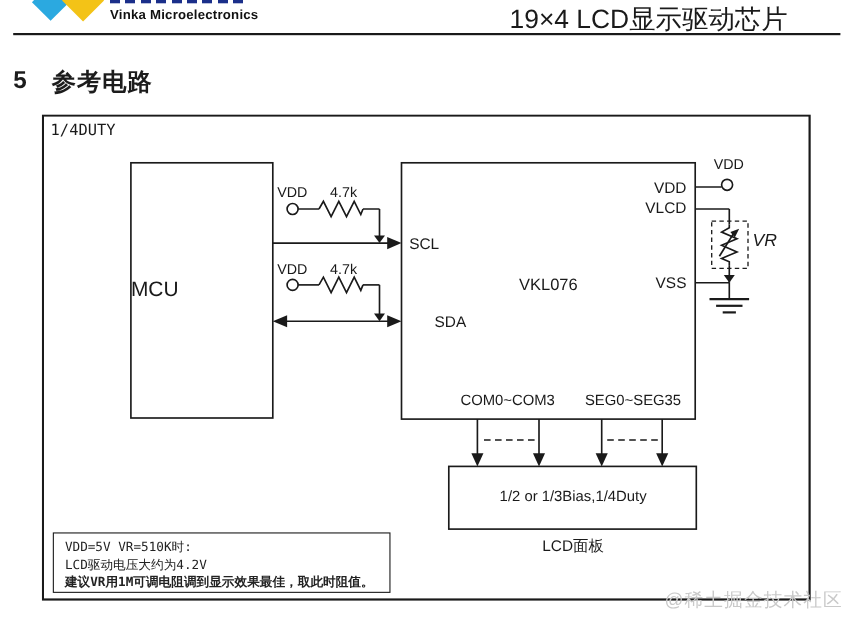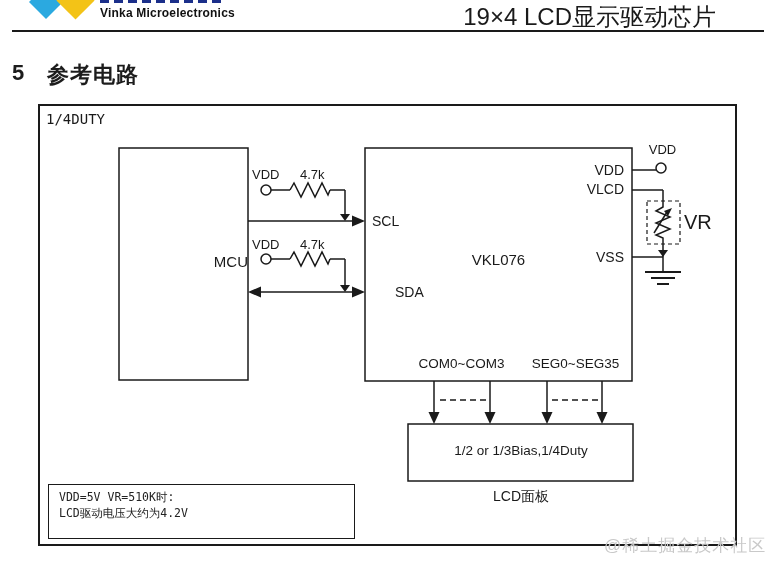--- a/index.html
+++ b/index.html
@@ -44,36 +44,36 @@
   }
 
   
   .sec-num{left:12px;top:60px;font-size:22px;font-weight:bold;}
   .sec-title{left:47px;top:60px;font-size:22px;font-weight:bold;letter-spacing:1px;}
 
   
   .mono{font-family:"DejaVu Sans Mono","Liberation Mono",monospace;}
   .lbl{position:absolute;font-size:14px;color:#1a1a1a;white-space:nowrap;}
   .duty{left:46px;top:111px;font-size:14px;}
-  .mcu-lbl{left:119px;top:253px;width:129px;text-align:right;font-size:15px;}
+  .mcu-lbl{left:119px;top:253px;width:129px;text-align:left;font-size:19px;}
   .chip-lbl{left:365px;top:251px;width:267px;text-align:center;font-size:15px;}
   .scl{left:372px;top:213px;}
   .sda{left:372px;top:284px;margin-left:23px;}
   .pin-r{left:540px;width:84px;text-align:right;}
   .pin-vdd{top:162px;}
   .pin-vlcd{top:181px;}
   .pin-vss{top:249px;}
   .com{left:405px;top:356px;width:113px;text-align:center;font-size:13.5px;}
   .seg{left:517px;top:356px;width:117px;text-align:center;font-size:13.5px;}
   .pu-vdd1{left:252px;top:167px;font-size:13px;}
   .pu-val1{left:300px;top:167px;font-size:13px;}
   .pu-vdd2{left:252px;top:237px;font-size:13px;}
   .pu-val2{left:300px;top:237px;font-size:13px;}
   .ext-vdd{left:640px;top:142px;width:45px;text-align:center;font-size:13px;}
-  .vr-lbl{left:684px;top:211px;font-size:20px;}
+  .vr-lbl{left:684px;top:211px;font-size:16px;font-style:italic;}
   .bias-lbl{left:408px;top:443px;width:226px;text-align:center;font-size:13.5px;}
   .panel-lbl{left:408px;top:488px;width:226px;text-align:center;font-size:14px;}
 
   
   .note-box{
     left:48px;top:484px;width:307px;height:55px;
     border:1.5px solid #1a1a1a;box-sizing:border-box;
     padding:4px 0 0 10px;
     font-family:"DejaVu Sans Mono","Liberation Mono",monospace;
     font-size:11.5px;line-height:16px;color:#222;
@@ -194,15 +194,16 @@
 
 <div class="lbl ext-vdd">VDD</div>
 <div class="lbl vr-lbl">VR</div>
 
 <div class="lbl bias-lbl">1/2 or 1/3Bias,1/4Duty</div>
 <div class="lbl panel-lbl">LCD面板</div>
 
 <div class="abs note-box">
   <div>VDD=5V VR=510K时:</div>
   <div>LCD驱动电压大约为4.2V</div>
+  <div class="bold">建议VR用1M可调电阻调到显示效果最佳，取此时阻值。</div>
 </div>
 
 <div class="abs watermark">@稀土掘金技术社区</div>
 
 </body></html>

